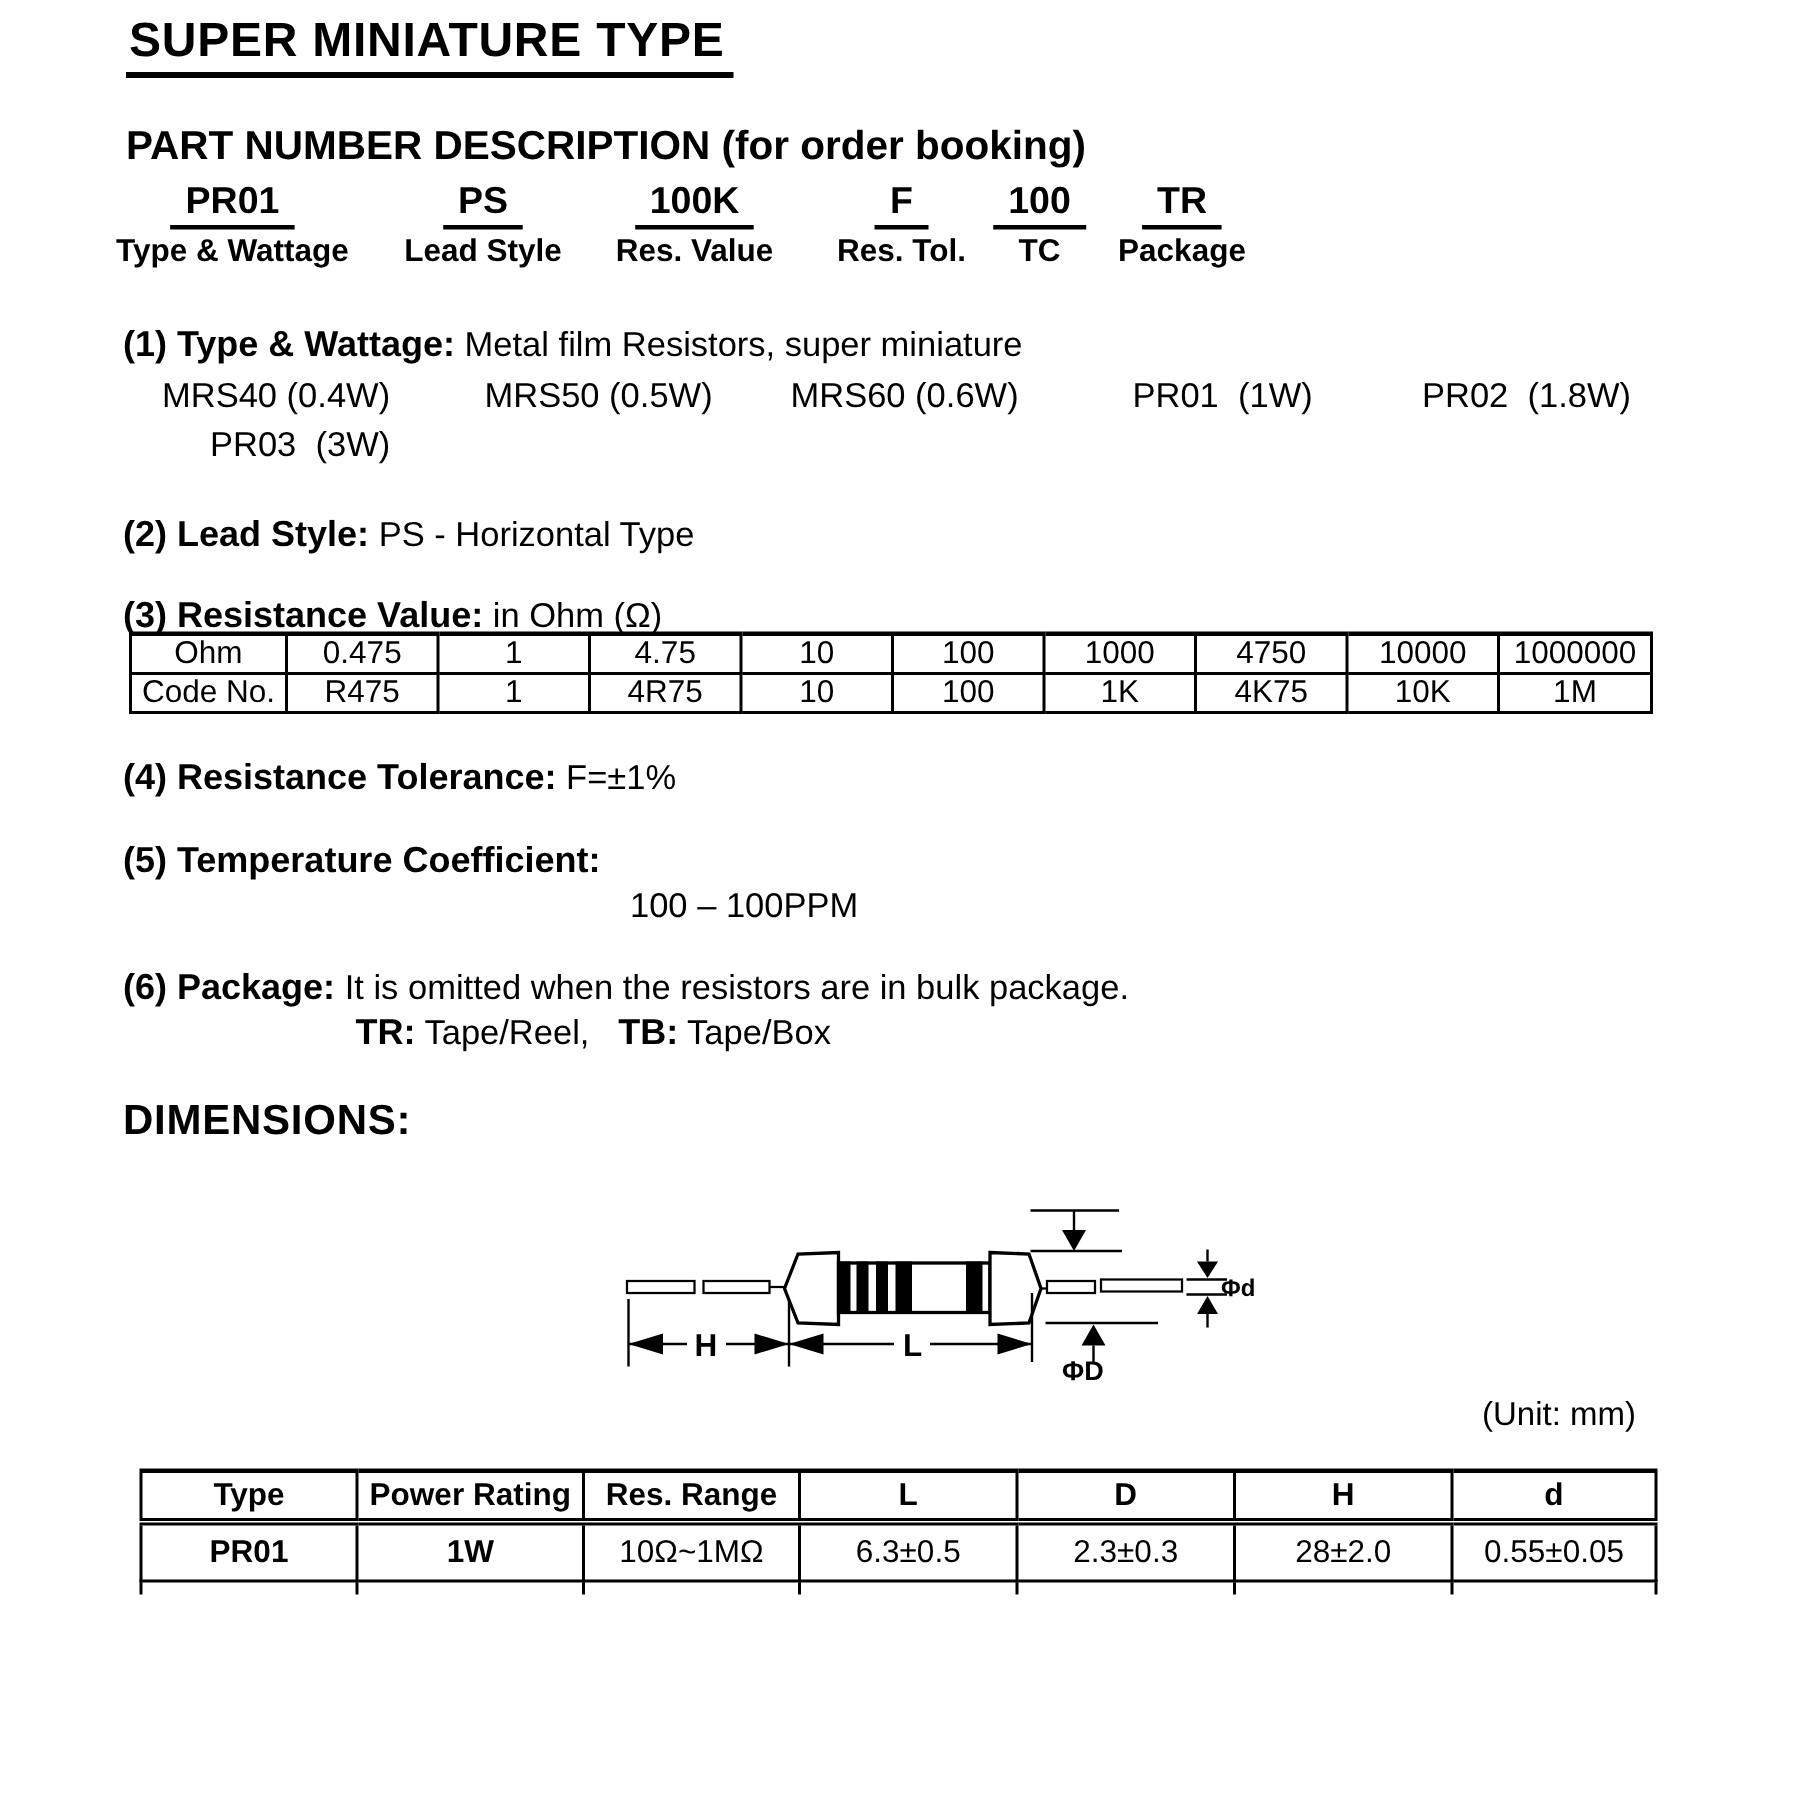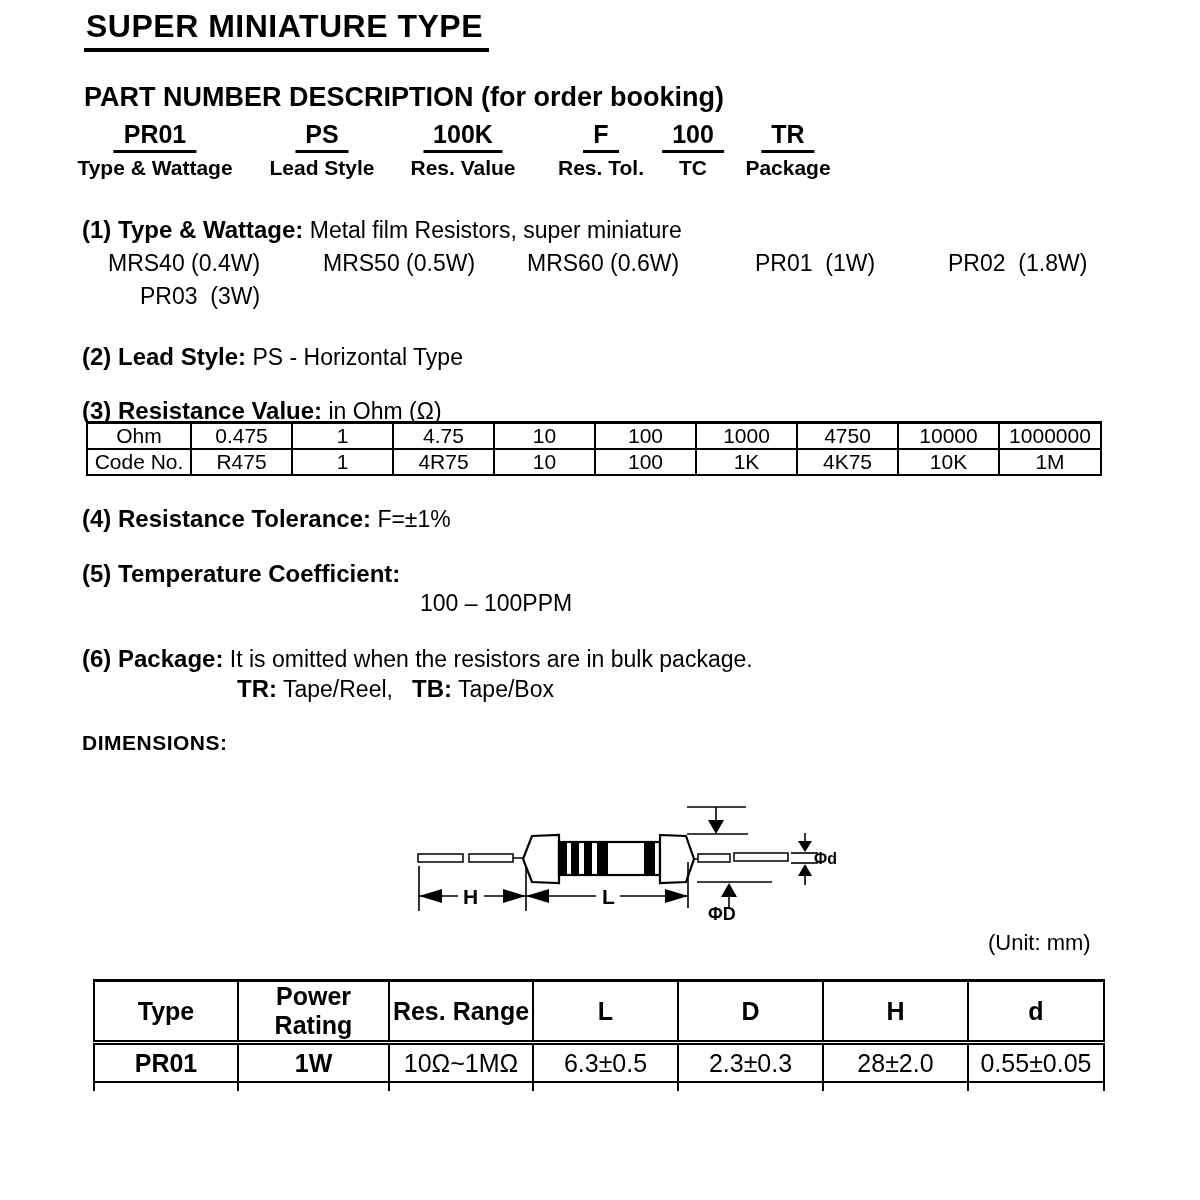--- a/index.html
+++ b/index.html
@@ -22,29 +22,29 @@
   
   .sec { position:absolute; font-size:23px; white-space:pre; }
   .sec .hd { font-weight:bold; font-size:24px; }
   .item { position:absolute; font-size:23px; white-space:pre; }
   
   table { border-collapse:collapse; table-layout:fixed; position:absolute; }
   .rtable { left:86px; top:421px; width:1014px; font-size:21px; }
   .rtable td { border:2px solid #000; text-align:center; height:23px; padding:0; overflow:hidden; white-space:nowrap;margin-left:28px; }
   .rtable tr:first-child td { border-top:3px solid #000; }
   
-  .dtable { left:93px; top:979px; width:1010px; font-size:25px; }
+  .dtable { left:93px; top:979px; width:1010px; font-size:21px; }
   .dtable th { border-left:2px solid #000; border-right:2px solid #000; border-top:3px solid #000;
                border-bottom:5px double #000; height:30px; font-weight:bold; padding:0; }
   .dtable td { border-left:2px solid #000; border-right:2px solid #000; border-bottom:2px solid #000;
                height:36px; text-align:center; padding:0; }
   .dtable tr.stub td { border-bottom:none; height:8px; }
   .dtable td.bold { font-weight:bold; }
   
-  .dim-heading { left:82px; top:731px; font-size:21px; font-weight:bold; letter-spacing:0.5px; }
+  .dim-heading { left:82px; top:731px; font-size:28px; font-weight:bold; letter-spacing:0.5px; }
   .unit-note { left:988px; top:930px; font-size:22px; }
   
   .diagram { position:absolute; left:400px; top:788px; width:700px; height:140px; }
   .diagram line, .diagram polyline { stroke:#000; }
   .diagram text { font-family:"Liberation Sans", sans-serif; font-weight:bold; fill:#000; }
 </style>
 </head>
 <body>
 
 <div class="page">

